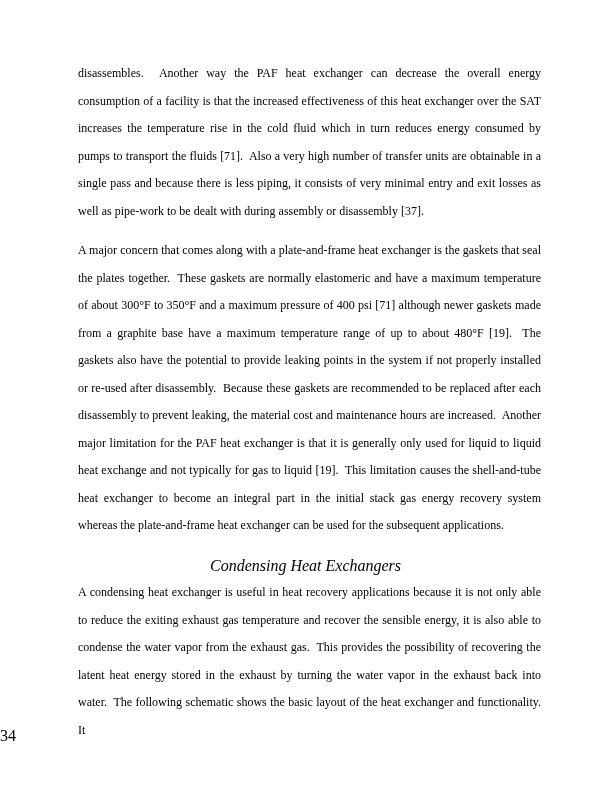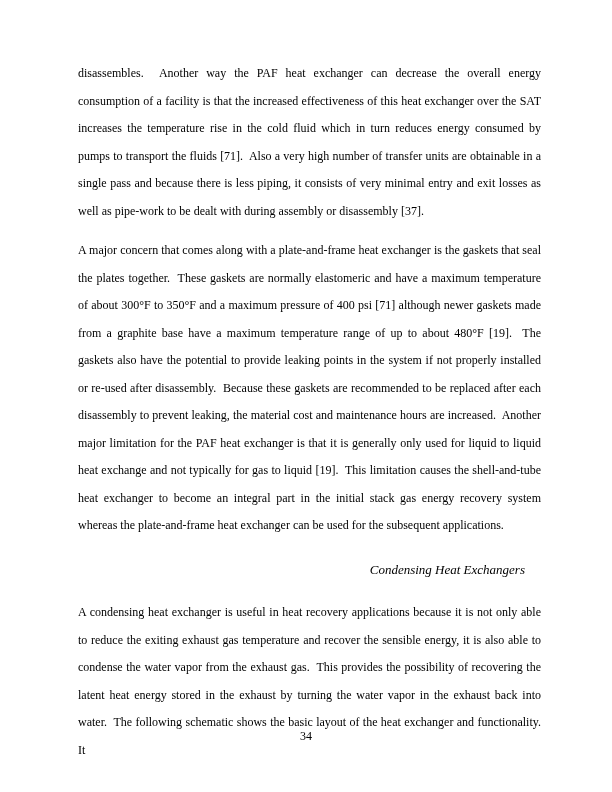--- a/index.html
+++ b/index.html
@@ -28,34 +28,34 @@
     margin: 0 0 12px 8px;
     font-size: 12px;
     line-height: 27.5px;
     text-align: justify;
     white-space: pre-wrap;
   }
   .para.justify-last {
     text-align-last: justify;
   }
   .section-heading {
-    margin: 16px;
-    font-size: 13px;
+    margin: 0;
+    font-size: 16px;
     line-height: 27.5px;
     font-style: italic;
     font-weight: normal;
-    text-align: right;
+    text-align: center;
   }
   .page-number {
     position: absolute;
     left: 0;
     top: 729px;
     width: 612px;
-    text-align: center;
-    font-size: 12px;
+    text-align: left;
+    font-size: 16px;
     line-height: 14px;
   }
 </style>
 </head>
 <body>
 
 <div class="page">
   <div class="content">
     <p class="para">disassembles.  Another way the PAF heat exchanger can decrease the overall energy consumption of a facility is that the increased effectiveness of this heat exchanger over the SAT increases the temperature rise in the cold fluid which in turn reduces energy consumed by pumps to transport the fluids [71].  Also a very high number of transfer units are obtainable in a single pass and because there is less piping, it consists of very minimal entry and exit losses as well as pipe-work to be dealt with during assembly or disassembly [37].</p>
     <p class="para">A major concern that comes along with a plate-and-frame heat exchanger is the gaskets that seal the plates together.  These gaskets are normally elastomeric and have a maximum temperature of about 300°F to 350°F and a maximum pressure of 400 psi [71] although newer gaskets made from a graphite base have a maximum temperature range of up to about 480°F [19].  The gaskets also have the potential to provide leaking points in the system if not properly installed or re-used after disassembly.  Because these gaskets are recommended to be replaced after each disassembly to prevent leaking, the material cost and maintenance hours are increased.  Another major limitation for the PAF heat exchanger is that it is generally only used for liquid to liquid heat exchange and not typically for gas to liquid [19].  This limitation causes the shell-and-tube heat exchanger to become an integral part in the initial stack gas energy recovery system whereas the plate-and-frame heat exchanger can be used for the subsequent applications.</p>

